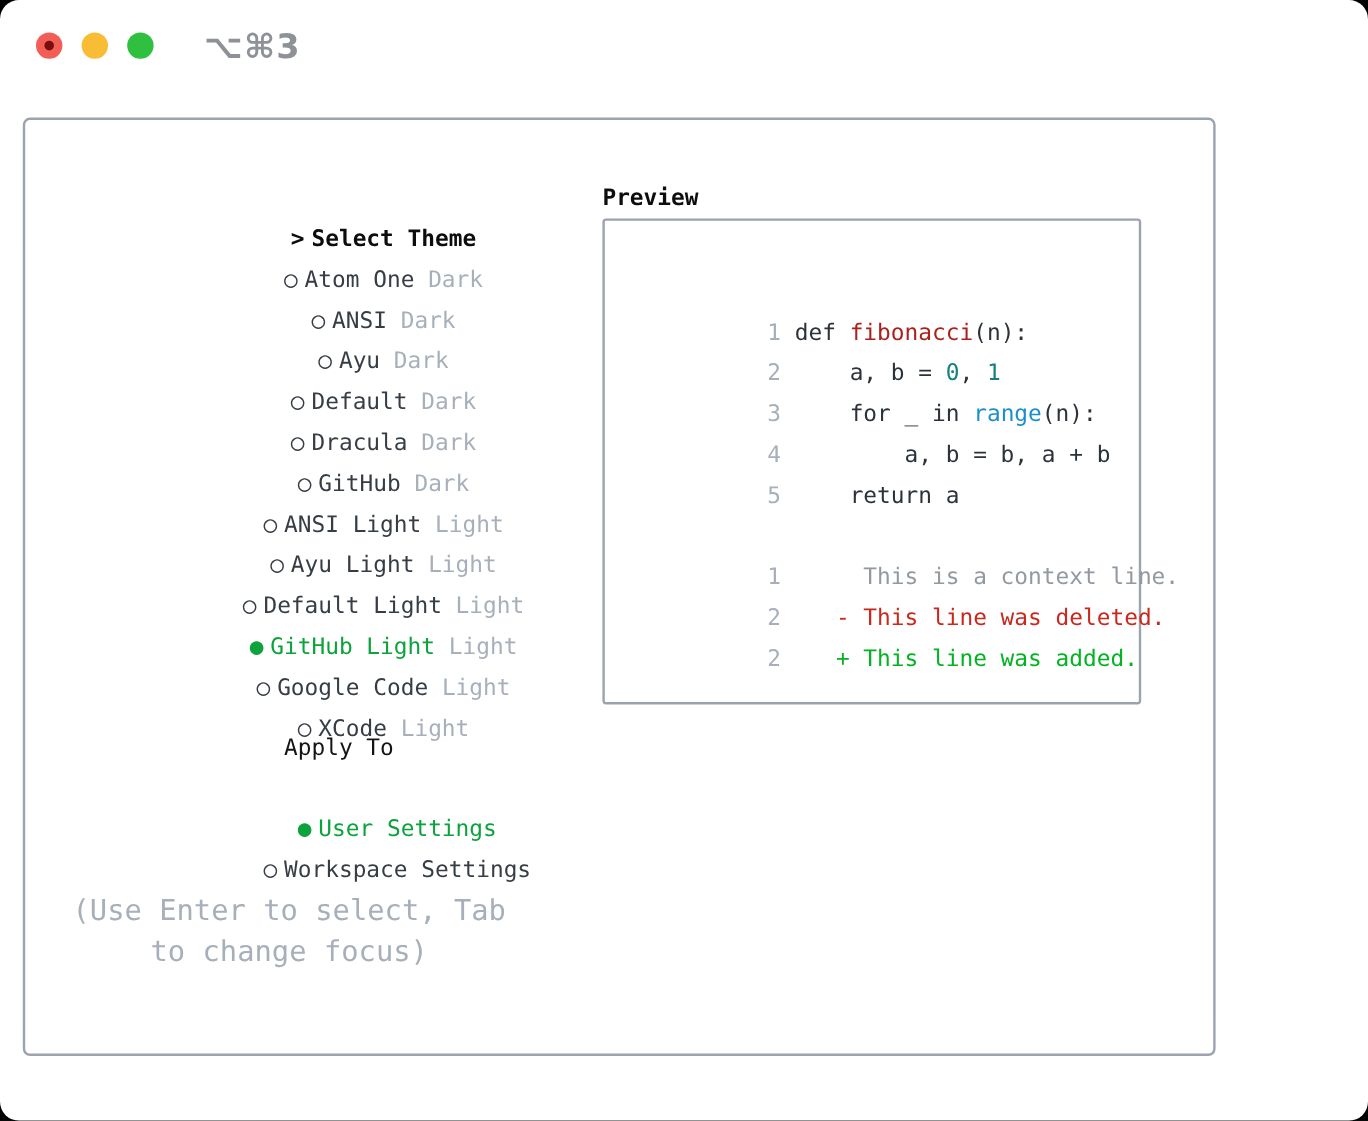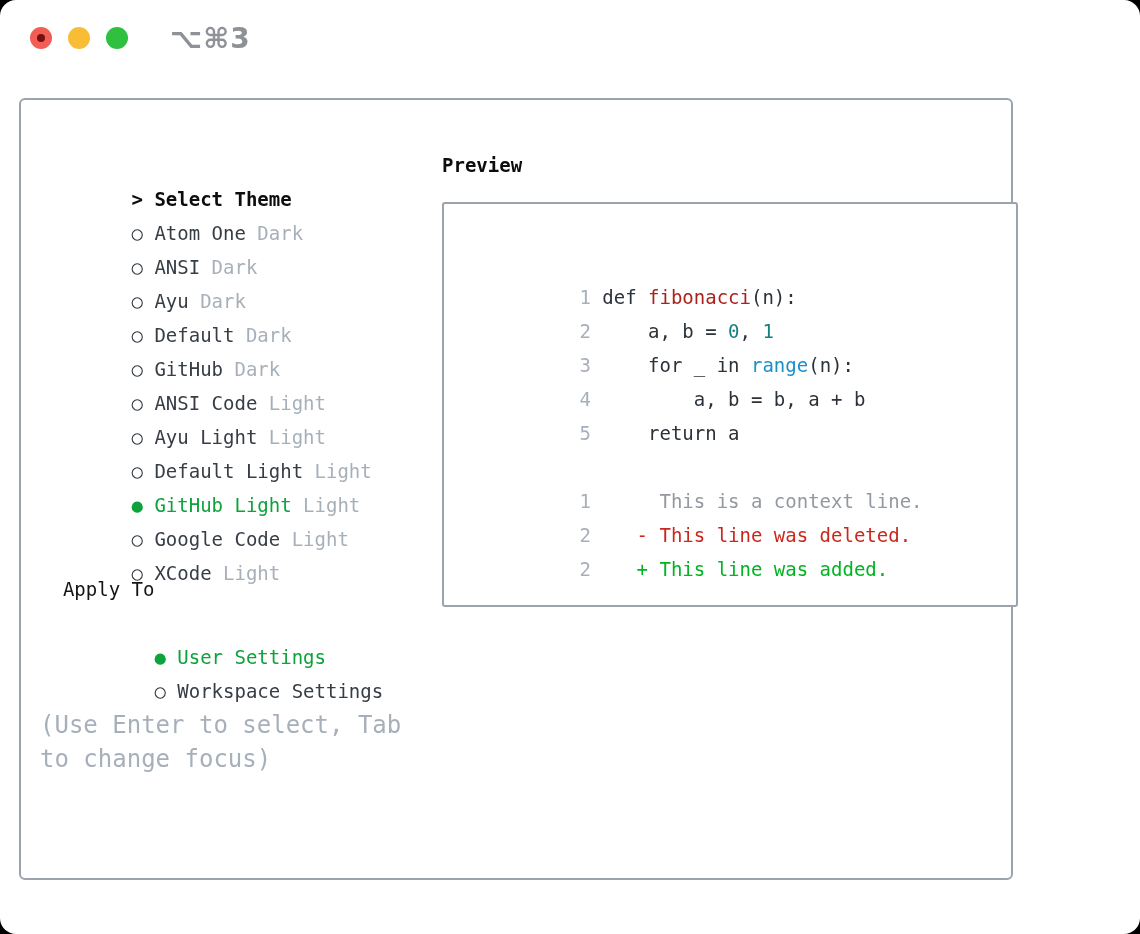--- a/index.html
+++ b/index.html
@@ -38,34 +38,34 @@
   .light .dot { position:absolute; left:50%; top:50%; width:8px; height:8px;
     margin:-4px 0 0 -4px; border-radius:50%; background:var(--traffic-red-dot); }
   .win-title { margin-left:42px; font-family:"DejaVu Sans","Liberation Sans",sans-serif;
     font-size:28px; font-weight:bold; color:var(--titlebar-text); letter-spacing:1px; }
   
   .panel { position:absolute; left:19px; top:98px; width:994px; height:782px;
     border:2px solid var(--panel-border); border-radius:6px;
     display:flex; padding:48px 26px 0 19px; background:#fff; }
   .row { height:34px; line-height:34px; white-space:pre; font-size:19px; }
   
-  .left-col { width:462px; color:var(--text-dark); }
+  .left-col { width:462px; color:var(--text-dark);text-align:center; }
   .marker { display:inline-block; width:2ch; }
   .list-header { font-weight:bold; color:var(--text-black); }
   .variant { color:var(--text-muted); margin-left:1ch; }
   .item .label { color:var(--text-dark); }
   .item.selected .label, .item.selected .marker { color:var(--accent-green); }
   .apply-block { margin-top:16px; }
   .apply-header { color:#141414; padding-left:2ch; }
   .hint { margin-top:34px; width:402px; white-space:normal;
     font-size:24px; line-height:34px; color:var(--text-muted); }
   
   .right-col { flex:1; }
   .preview-heading { font-weight:bold; color:var(--text-black); }
-  .preview-box { margin-top:20px; width:576px; height:405px;
+  .preview-box { width:449px; height:405px;
     border:2px solid var(--panel-border); border-radius:3px;
     padding:42px 0 0 21px; background:#fff; }
   .ln { display:inline-block; width:2ch; color:var(--text-muted); }
   .tok { color:#2b323a; }
   .t-func { color:var(--syntax-func); }
   .t-num { color:var(--syntax-num); }
   .t-builtin { color:var(--syntax-builtin); }
   .t-context { color:var(--diff-context); }
   .t-deleted { color:var(--diff-del); }
   .t-added { color:var(--diff-add); }
@@ -101,24 +101,27 @@
       <div class="row item">
         <span class="marker">○</span><span class="label">ANSI</span><span class="variant">Dark</span>
       </div>
       <div class="row item">
         <span class="marker">○</span><span class="label">Ayu</span><span class="variant">Dark</span>
       </div>
       <div class="row item">
         <span class="marker">○</span><span class="label">Default</span><span class="variant">Dark</span>
       </div>
       <div class="row item">
+        <span class="marker">○</span><span class="label">Dracula</span><span class="variant">Dark</span>
+      </div>
+      <div class="row item">
         <span class="marker">○</span><span class="label">GitHub</span><span class="variant">Dark</span>
       </div>
       <div class="row item">
-        <span class="marker">○</span><span class="label">ANSI Code</span><span class="variant">Light</span>
+        <span class="marker">○</span><span class="label">ANSI Light</span><span class="variant">Light</span>
       </div>
       <div class="row item">
         <span class="marker">○</span><span class="label">Ayu Light</span><span class="variant">Light</span>
       </div>
       <div class="row item">
         <span class="marker">○</span><span class="label">Default Light</span><span class="variant">Light</span>
       </div>
       <div class="row item selected">
         <span class="marker">●</span><span class="label">GitHub Light</span><span class="variant">Light</span>
       </div>

